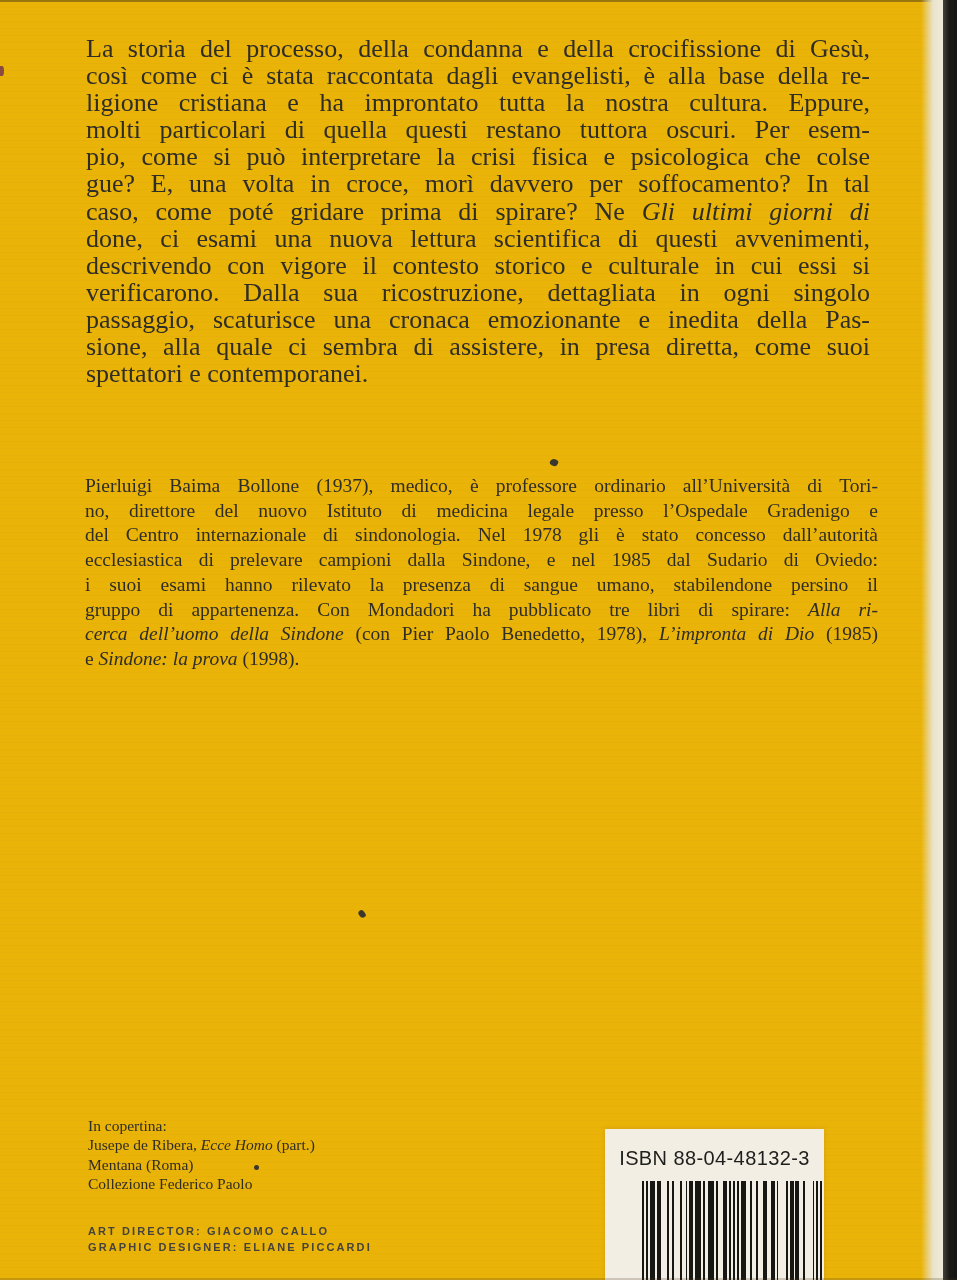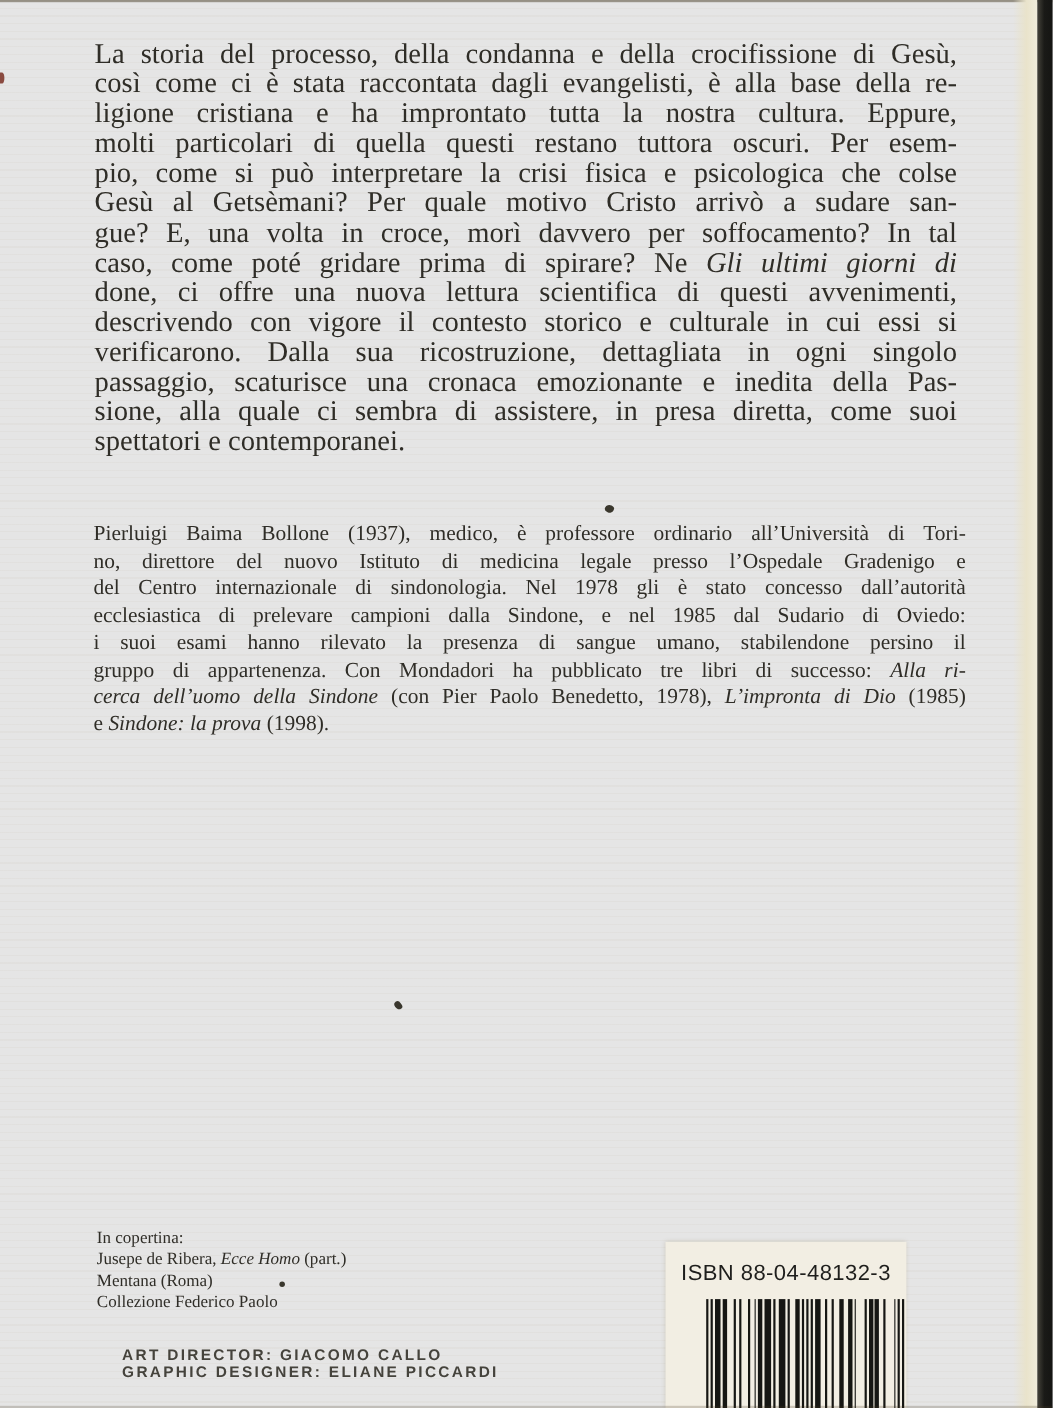--- a/index.html
+++ b/index.html
@@ -1,18 +1,18 @@
 <!DOCTYPE html>
 <html><head>
 <meta charset="utf-8">
 <style>
   html,body{margin:0;padding:0;background:#555;}
   .page{
     position:relative;width:957px;height:1280px;overflow:hidden;
-    background:#e5e5e5;
+    background:#eab308;
     font-family:"Liberation Serif", serif;
     color:#2f2d27;
   }
   .page::before{ 
     content:"";position:absolute;inset:0;pointer-events:none;
     background:repeating-linear-gradient(180deg, rgba(120,90,40,.035) 0 1px, rgba(0,0,0,0) 1px 7px);
   }
   .top-edge{position:absolute;top:0;left:0;right:0;height:2px;background:rgba(58,46,22,.45);}
   .bottom-edge{position:absolute;bottom:0;left:0;right:0;height:2px;background:rgba(70,55,30,.22);}
   .edge-light{
@@ -36,22 +36,22 @@
     font-size:19.5px;line-height:24.7px;
   }
   .cover-credit{
     position:absolute;left:88px;top:1116px;width:420px;
     font-size:15.5px;line-height:19.4px;
   }
   .cover-credit .tline{text-align:left;text-align-last:left;}
   .prod-credits{
     position:absolute;left:88px;top:1223px;width:480px;
     font-family:"Liberation Sans", sans-serif;
-    font-size:14px;font-weight:700;letter-spacing:2.1px;
-    line-height:16px;color:#45433c;margin-left:23px;
+    font-size:11px;font-weight:700;letter-spacing:2.1px;
+    line-height:16px;color:#45433c;
   }
 
   
   .isbn-label{
     position:absolute;left:605px;top:1129px;width:219px;height:151px;
     background:#f2eee3;box-shadow:0 0 4px rgba(120,100,50,.25);
   }
   .isbn-text{
     margin-top:18px;text-align:center;
     font-family:"Liberation Sans", sans-serif;
@@ -78,38 +78,37 @@
 <div class="page">
 
   <div class="top-edge"></div>
 
   <div class="synopsis justify">
       <div class="tline"><span>La storia del processo, della condanna e della crocifissione di Gesù,</span></div>
       <div class="tline"><span>così come ci è stata raccontata dagli evangelisti, è alla base della re-</span></div>
       <div class="tline"><span>ligione cristiana e ha improntato tutta la nostra cultura. Eppure,</span></div>
       <div class="tline"><span>molti particolari di quella questi restano tuttora oscuri. Per esem-</span></div>
       <div class="tline"><span>pio, come si può interpretare la crisi fisica e psicologica che colse</span></div>
-      <div class="tline"><span>Gesù al Getsèmani? Per quale motivo Cristo arrivò a sudare san-</span></div>
       <div class="tline"><span>gue? E, una volta in croce, morì davvero per soffocamento? In tal</span></div>
       <div class="tline"><span>caso, come poté gridare prima di spirare? Ne </span><i>Gli ultimi giorni di</i></div>
-      <div class="tline"><span>done, ci offre una nuova lettura scientifica di questi avvenimenti,</span></div>
+      <div class="tline"><span>done, ci esami una nuova lettura scientifica di questi avvenimenti,</span></div>
       <div class="tline"><span>descrivendo con vigore il contesto storico e culturale in cui essi si</span></div>
       <div class="tline"><span>verificarono. Dalla sua ricostruzione, dettagliata in ogni singolo</span></div>
       <div class="tline"><span>passaggio, scaturisce una cronaca emozionante e inedita della Pas-</span></div>
       <div class="tline"><span>sione, alla quale ci sembra di assistere, in presa diretta, come suoi</span></div>
       <div class="tline final"><span>spettatori e contemporanei.</span></div>
     </div>
 
   <div class="bio justify">
       <div class="tline"><span>Pierluigi Baima Bollone (1937), medico, è professore ordinario all’Università di Tori-</span></div>
       <div class="tline"><span>no, direttore del nuovo Istituto di medicina legale presso l’Ospedale Gradenigo e</span></div>
       <div class="tline"><span>del Centro internazionale di sindonologia. Nel 1978 gli è stato concesso dall’autorità</span></div>
       <div class="tline"><span>ecclesiastica di prelevare campioni dalla Sindone, e nel 1985 dal Sudario di Oviedo:</span></div>
       <div class="tline"><span>i suoi esami hanno rilevato la presenza di sangue umano, stabilendone persino il</span></div>
-      <div class="tline"><span>gruppo di appartenenza. Con Mondadori ha pubblicato tre libri di successo: </span><i>Alla ri-</i></div>
+      <div class="tline"><span>gruppo di appartenenza. Con Mondadori ha pubblicato tre libri di spirare: </span><i>Alla ri-</i></div>
       <div class="tline"><i>cerca dell’uomo della Sindone</i><span> (con Pier Paolo Benedetto, 1978), </span><i>L’impronta di Dio</i><span> (1985)</span></div>
       <div class="tline final"><span>e </span><i>Sindone: la prova</i><span> (1998).</span></div>
     </div>
 
   <div class="cover-credit">
       <div class="tline"><span>In copertina:</span></div>
       <div class="tline"><span>Jusepe de Ribera, </span><i>Ecce Homo</i><span> (part.)</span></div>
       <div class="tline"><span>Mentana (Roma)</span></div>
       <div class="tline final"><span>Collezione Federico Paolo</span></div>
     </div>

